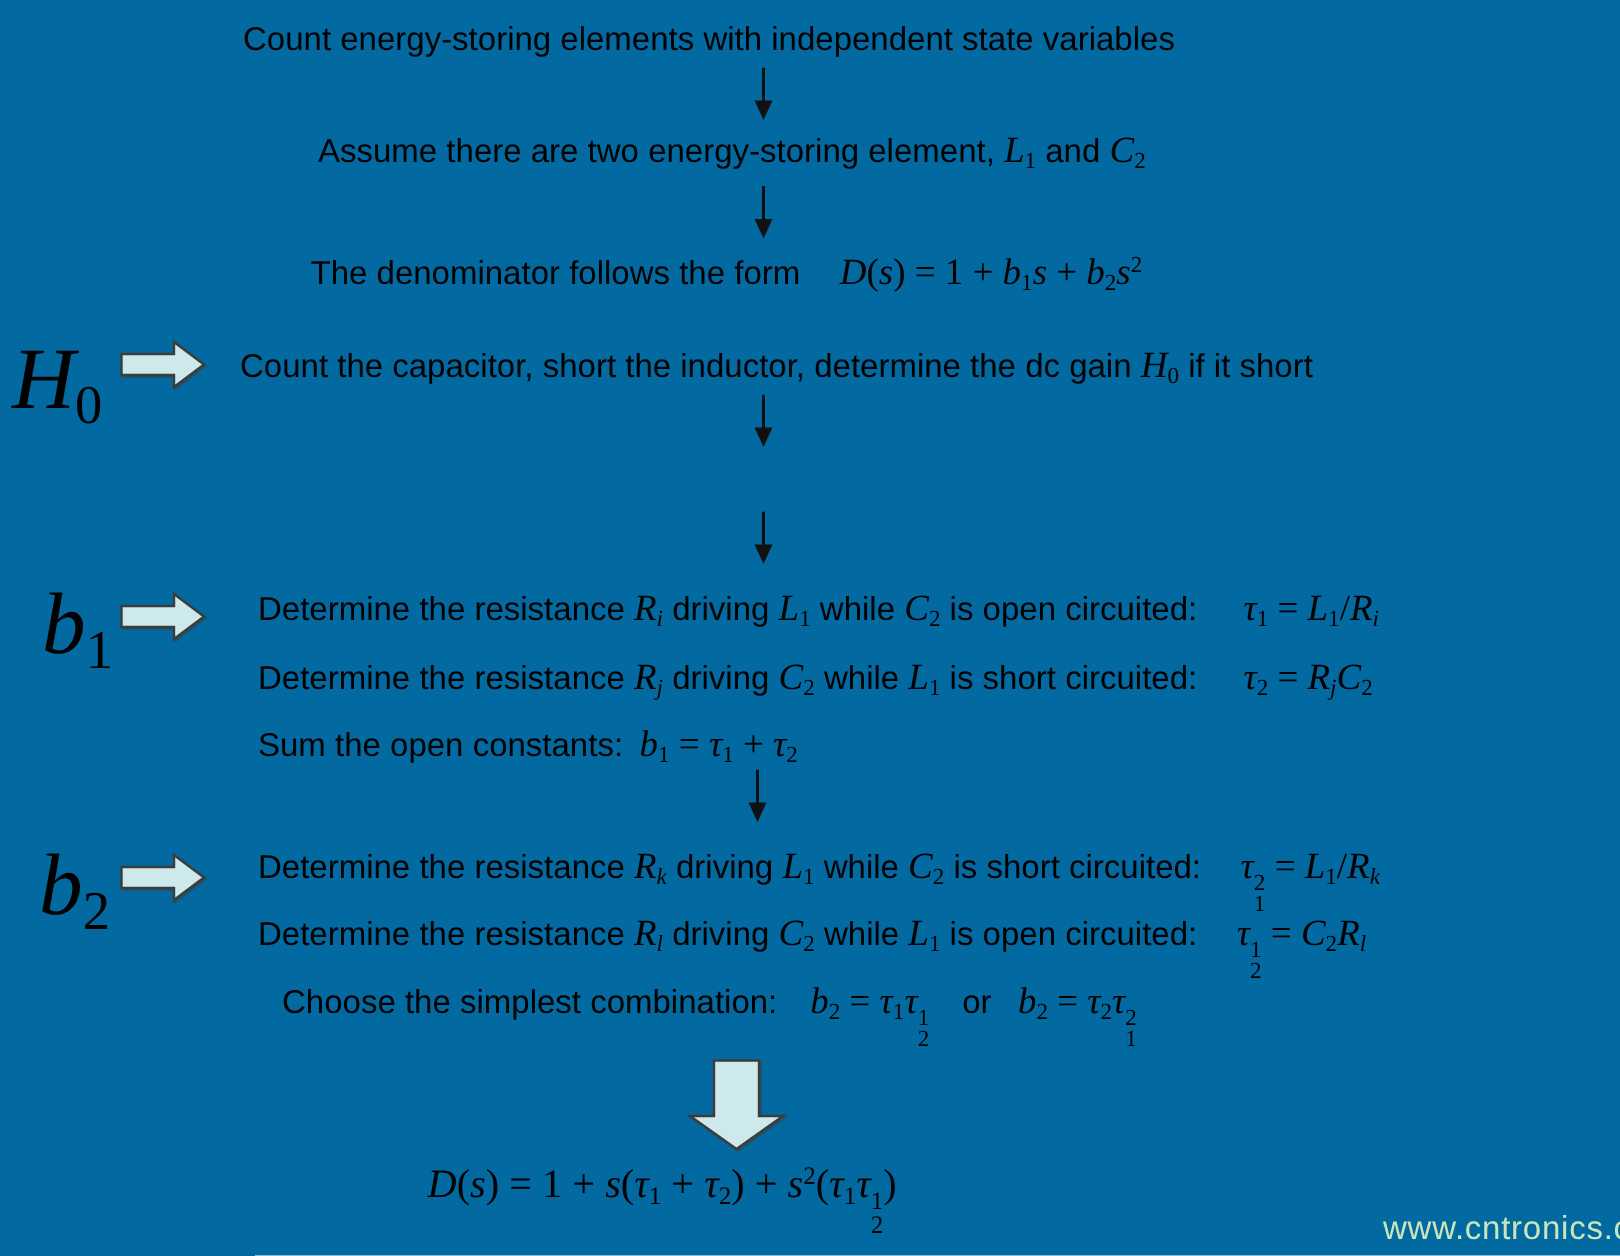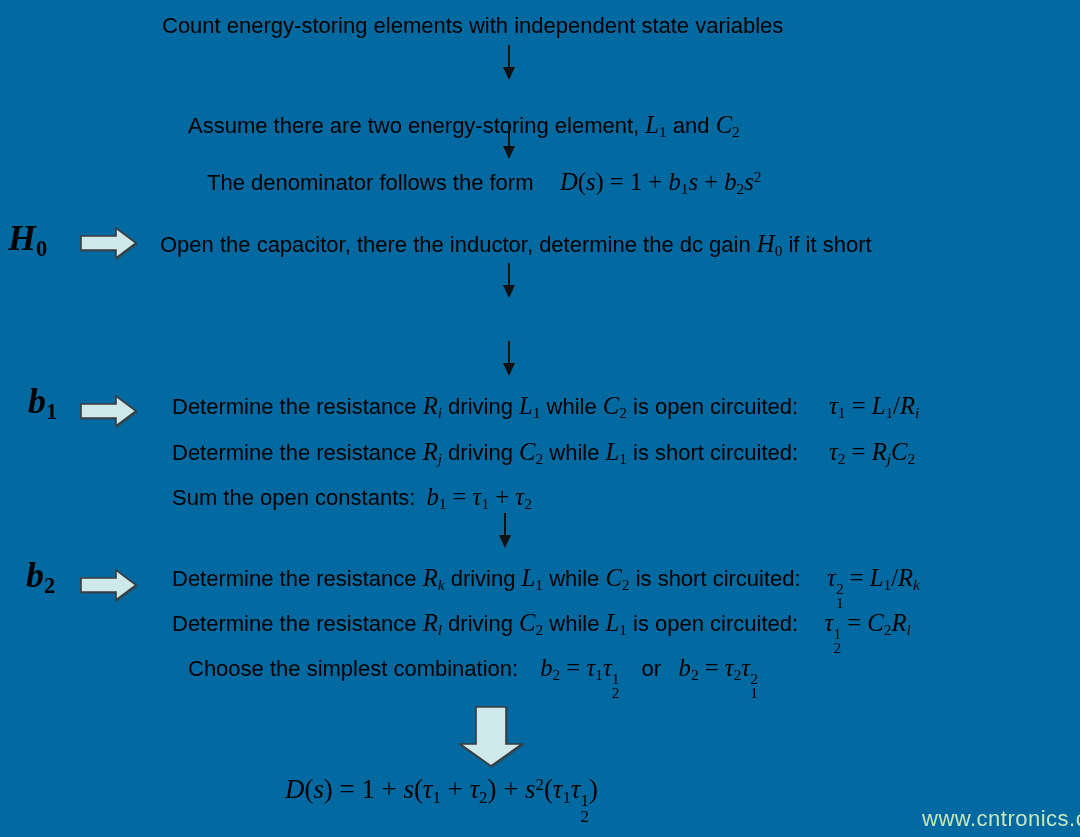--- a/index.html
+++ b/index.html
@@ -4,21 +4,21 @@
 <style>
   * { margin:0; padding:0; box-sizing:border-box; }
   html,body { background:#ffffff; }
   body {
     width:1080px; height:837px;
     font-family:"Liberation Sans", sans-serif;
     color:#010101;
   }
   .page { position:relative; width:1080px; height:837px; background:#0369a1; overflow:hidden; }
   .line { position:absolute; font-size:22px; line-height:1.3; white-space:nowrap; color:#010101; }
-  .biglabel { font-size:32px;font-weight:bold; }
+  .biglabel { font-size:52px; }
   .formula-big { font-size:24px; }
 
   
   .seg-t  { font-family:"Liberation Sans", sans-serif; }
   .seg-m  { font-family:"Liberation Serif", serif; font-style:italic; font-size:1.12em; }
   .seg-r  { font-family:"Liberation Serif", serif; font-size:1.12em; }
   .seg-sub, .seg-subi, .seg-sup {
     font-family:"Liberation Serif", serif; font-size:0.7em; line-height:0;
   }
   .seg-sub  { vertical-align:-0.28em; }
@@ -45,34 +45,34 @@
 
 <div class="page">
 
   <div class="line" style="left:162px; top:12px;"><span class="seg-t">Count energy-storing elements with independent state variables</span></div>
 
   <svg class="darrow" style="left:501px; top:45px;" width="16" height="36" viewBox="0 0 16 36">
     <line x1="8" y1="0" x2="8" y2="24"></line>
       <polygon points="2,22 14,22 8,35"></polygon>
   </svg>
 
-  <div class="line" style="left:188px; top:85px;margin-top:24px;"><span class="seg-t">Assume there are two energy-storing element, </span><span class="seg-m">L</span><span class="seg-sub">1</span><span class="seg-t"> and </span><span class="seg-m">C</span><span class="seg-sub">2</span></div>
+  <div class="line" style="left:212px; top:85px;"><span class="seg-t">Assume there are two energy-storing element, </span><span class="seg-m">L</span><span class="seg-sub">1</span><span class="seg-t"> and </span><span class="seg-m">C</span><span class="seg-sub">2</span></div>
 
   <svg class="darrow" style="left:501px; top:124px;" width="16" height="36" viewBox="0 0 16 36">
     <line x1="8" y1="0" x2="8" y2="24"></line>
       <polygon points="2,22 14,22 8,35"></polygon>
   </svg>
 
   <div class="line" style="left:207px; top:166px;"><span class="seg-t">The denominator follows the form</span><span class="sp" style="width: 1.2em;"></span><span class="seg-m">D</span><span class="seg-r">(</span><span class="seg-m">s</span><span class="seg-r">) = 1 + </span><span class="seg-m">b</span><span class="seg-sub">1</span><span class="seg-m">s</span><span class="seg-r"> + </span><span class="seg-m">b</span><span class="seg-sub">2</span><span class="seg-m">s</span><span class="seg-sup">2</span></div>
 
   <div class="line biglabel" style="left:8px; top:215px;"><span class="seg-m">H</span><span class="seg-sub">0</span></div>
   <svg class="blockarrow" style="left:80px; top:226px;" width="58" height="34" viewBox="0 0 58 34">
     <polygon points="1,10 36,10 36,2 56,17 36,32 36,24 1,24" fill="#cde9ec"></polygon>
   </svg>
-  <div class="line" style="left:160px; top:228px;"><span class="seg-t">Open the capacitor, there the inductor, determine the dc gain </span><span class="seg-m">H</span><span class="seg-sub">0</span><span class="seg-t"> if it short</span></div>
+  <div class="line" style="left:160px; top:228px;"><span class="seg-t">Count the capacitor, short the inductor, determine the dc gain </span><span class="seg-m">H</span><span class="seg-sub">0</span><span class="seg-t"> if it short</span></div>
 
   <svg class="darrow" style="left:501px; top:263px;" width="16" height="36" viewBox="0 0 16 36">
     <line x1="8" y1="0" x2="8" y2="24"></line>
       <polygon points="2,22 14,22 8,35"></polygon>
   </svg>
 
 
   <svg class="darrow" style="left:501px; top:341px;" width="16" height="36" viewBox="0 0 16 36">
     <line x1="8" y1="0" x2="8" y2="24"></line>
       <polygon points="2,22 14,22 8,35"></polygon>

